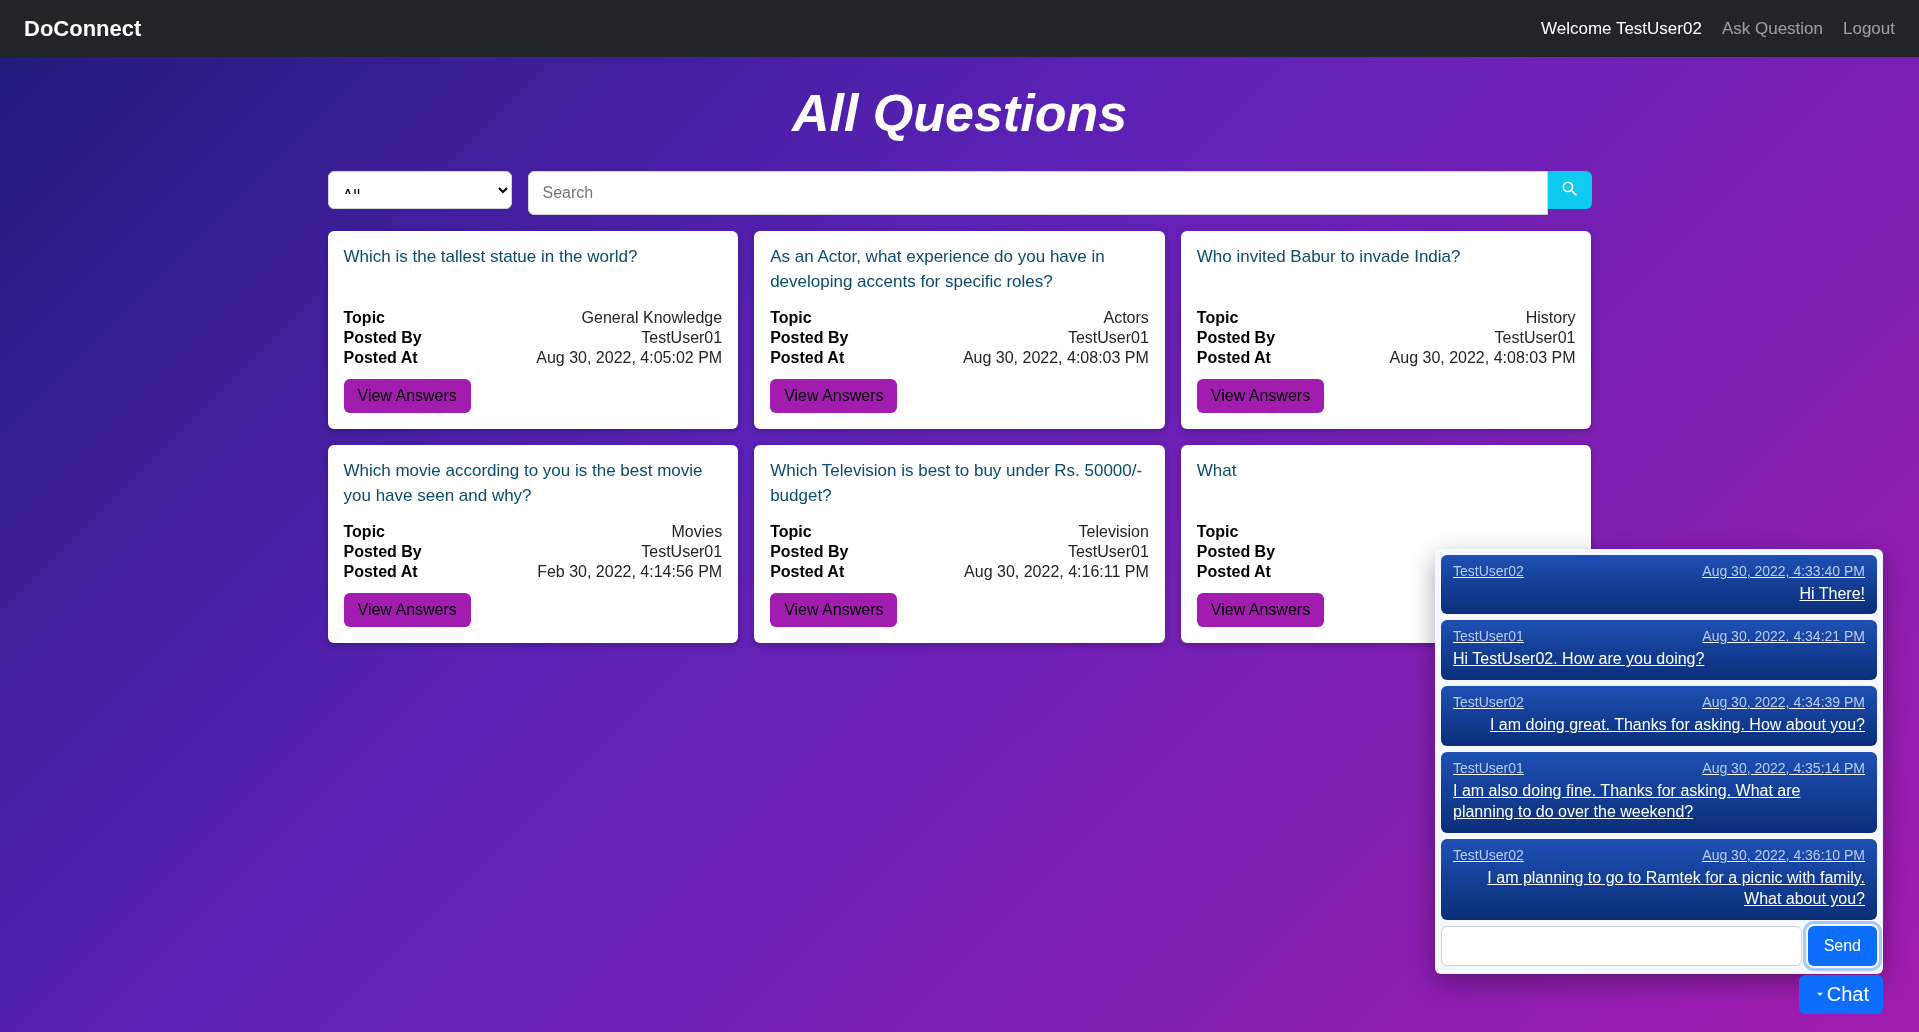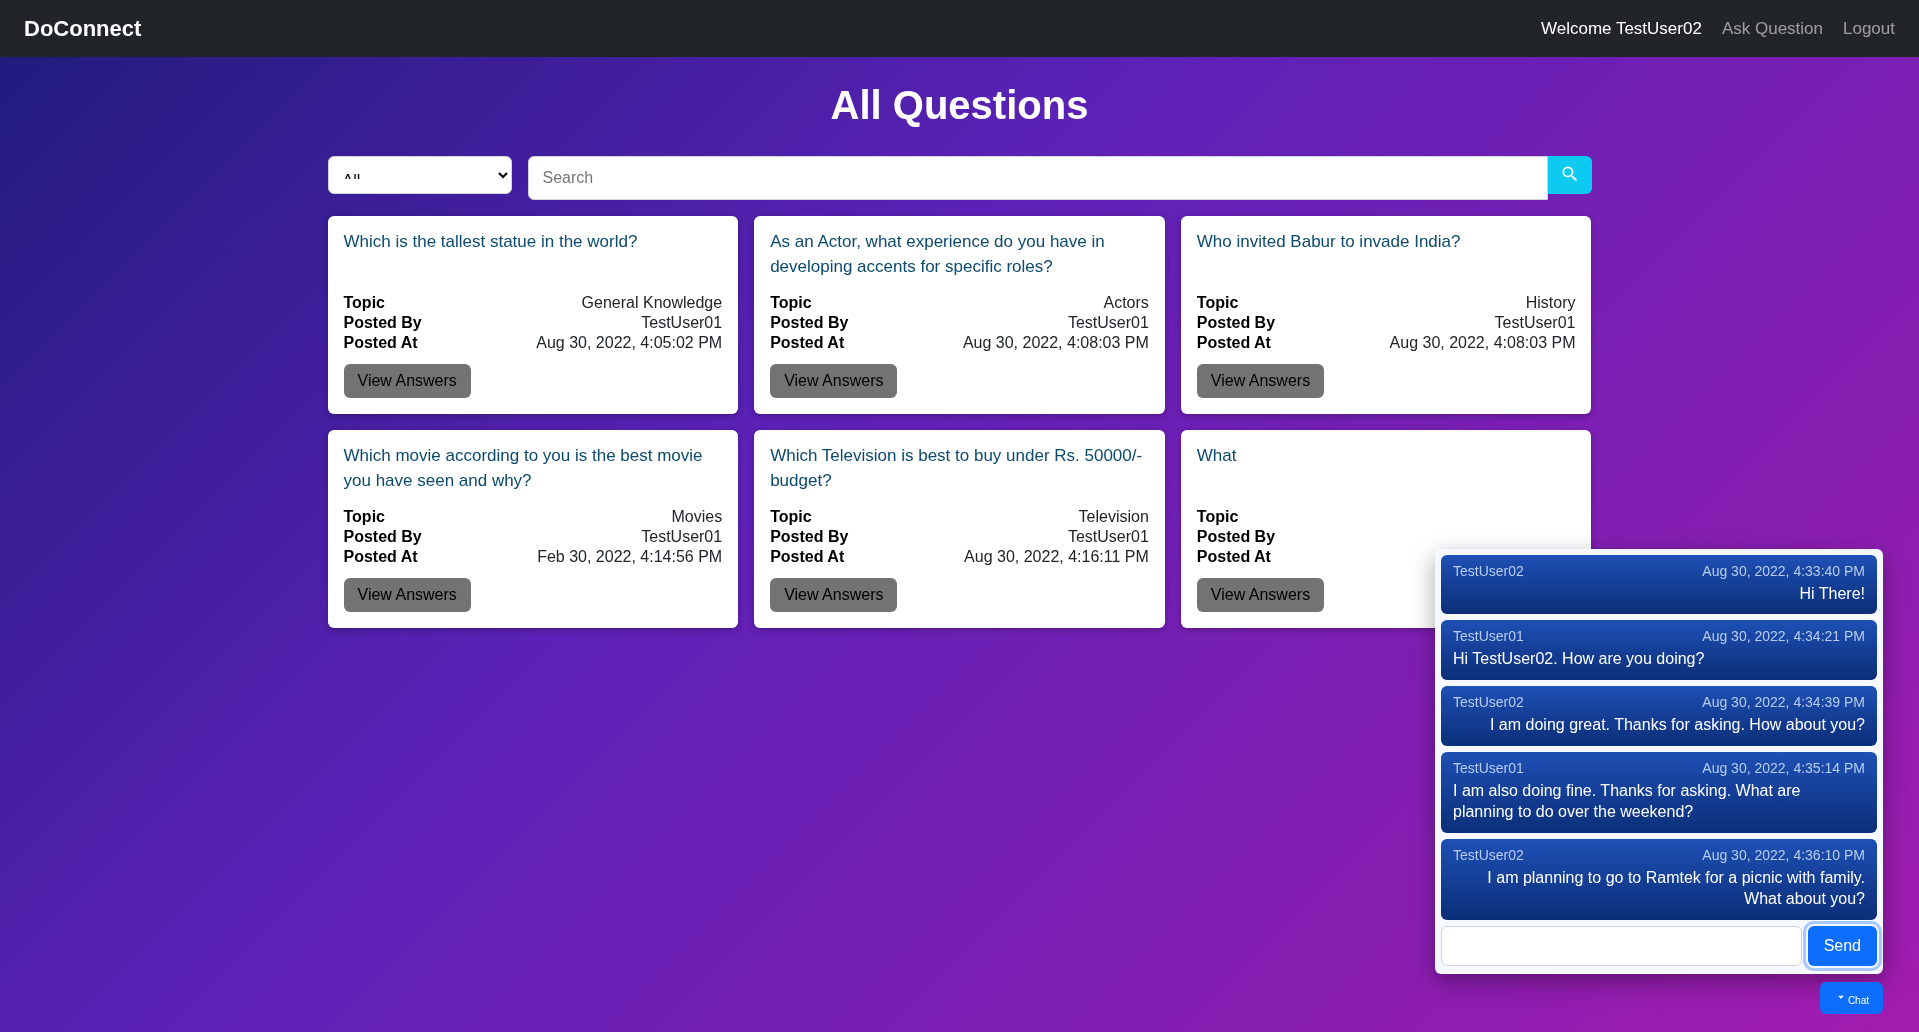--- a/index.html
+++ b/index.html
@@ -19,23 +19,24 @@
     padding: 0 24px;
     color: #fff;
   }
   .brand { font-size: 22px; font-weight: 600; color: #fff; }
   .nav-spacer { flex: 1; }
   .nav-link { color: #fff; font-size: 17px; margin-left: 20px; text-decoration: none; cursor: pointer; }
   .nav-link.muted { color: rgba(255,255,255,0.55); }
   .page-title {
     text-align: center;
     color: #fff;
-    font-size: 40px;
+    font-size: 52px;
     font-weight: 700;
     margin: 26px 5px 28px;
+    font-style: italic;
   }
   .toolbar {
     display: flex;
     gap: 16px;
     max-width: 1280px;
     margin: 0 auto 16px;
     padding: 0 8px;
   }
   .topic-select {
     width: 184px;
@@ -84,21 +85,21 @@
     display: flex;
     flex-direction: column;
   }
   .q-text { font-size: 17px; color: #0c4a6e; margin-bottom: 14px; line-height: 1.45; min-height: 50px; }
   .row { display: flex; justify-content: space-between; font-size: 16px; margin-bottom: 2px; }
   .row .k { font-weight: 700; }
   .row .v { color: #212529; }
   .view-btn {
     margin-top: 10px;
     align-self: flex-start;
-    background: #737373;
+    background: #a21caf;
     border: none;
     border-radius: 6px;
     padding: 8px 14px;
     font-size: 16px;
     cursor: pointer;
     color: #000;
   }
 
   
   .chat-panel {
@@ -111,20 +112,21 @@
     padding: 6px 6px 8px;
     box-shadow: 0 8px 24px rgba(0,0,0,0.35);
   }
   .msg {
     background: linear-gradient(180deg, #1e50b5 0%, #0b2e78 100%);
     color: #fff;
     border-radius: 6px;
     padding: 8px 12px 10px;
     margin-bottom: 6px;
     font-size: 15px;
+    text-decoration: underline;
   }
   .msg .meta { display: flex; justify-content: space-between; font-size: 14px; color: #b8cdf0; margin-bottom: 4px; }
   .msg .body { font-size: 16px; line-height: 1.35; }
   .msg .body.right { text-align: right; }
   .chat-input-row { display: flex; gap: 6px; }
   .chat-input {
     flex: 1;
     height: 40px;
     border: 1px solid #ced4da;
     border-radius: 6px;
@@ -145,21 +147,21 @@
   }
   .chat-toggle {
     position: absolute;
     right: 36px;
     bottom: 18px;
     background: #0d6efd;
     color: #fff;
     border: none;
     border-radius: 6px;
     padding: 8px 14px;
-    font-size: 10px;
+    font-size: 20px;
     display: flex;
     align-items: flex-end;
     cursor: pointer;
   }
   .chat-toggle svg { width: 14px; height: 14px; fill: #fff; }
 </style>
 </head>
 <body>
 
 <div class="navbar">

